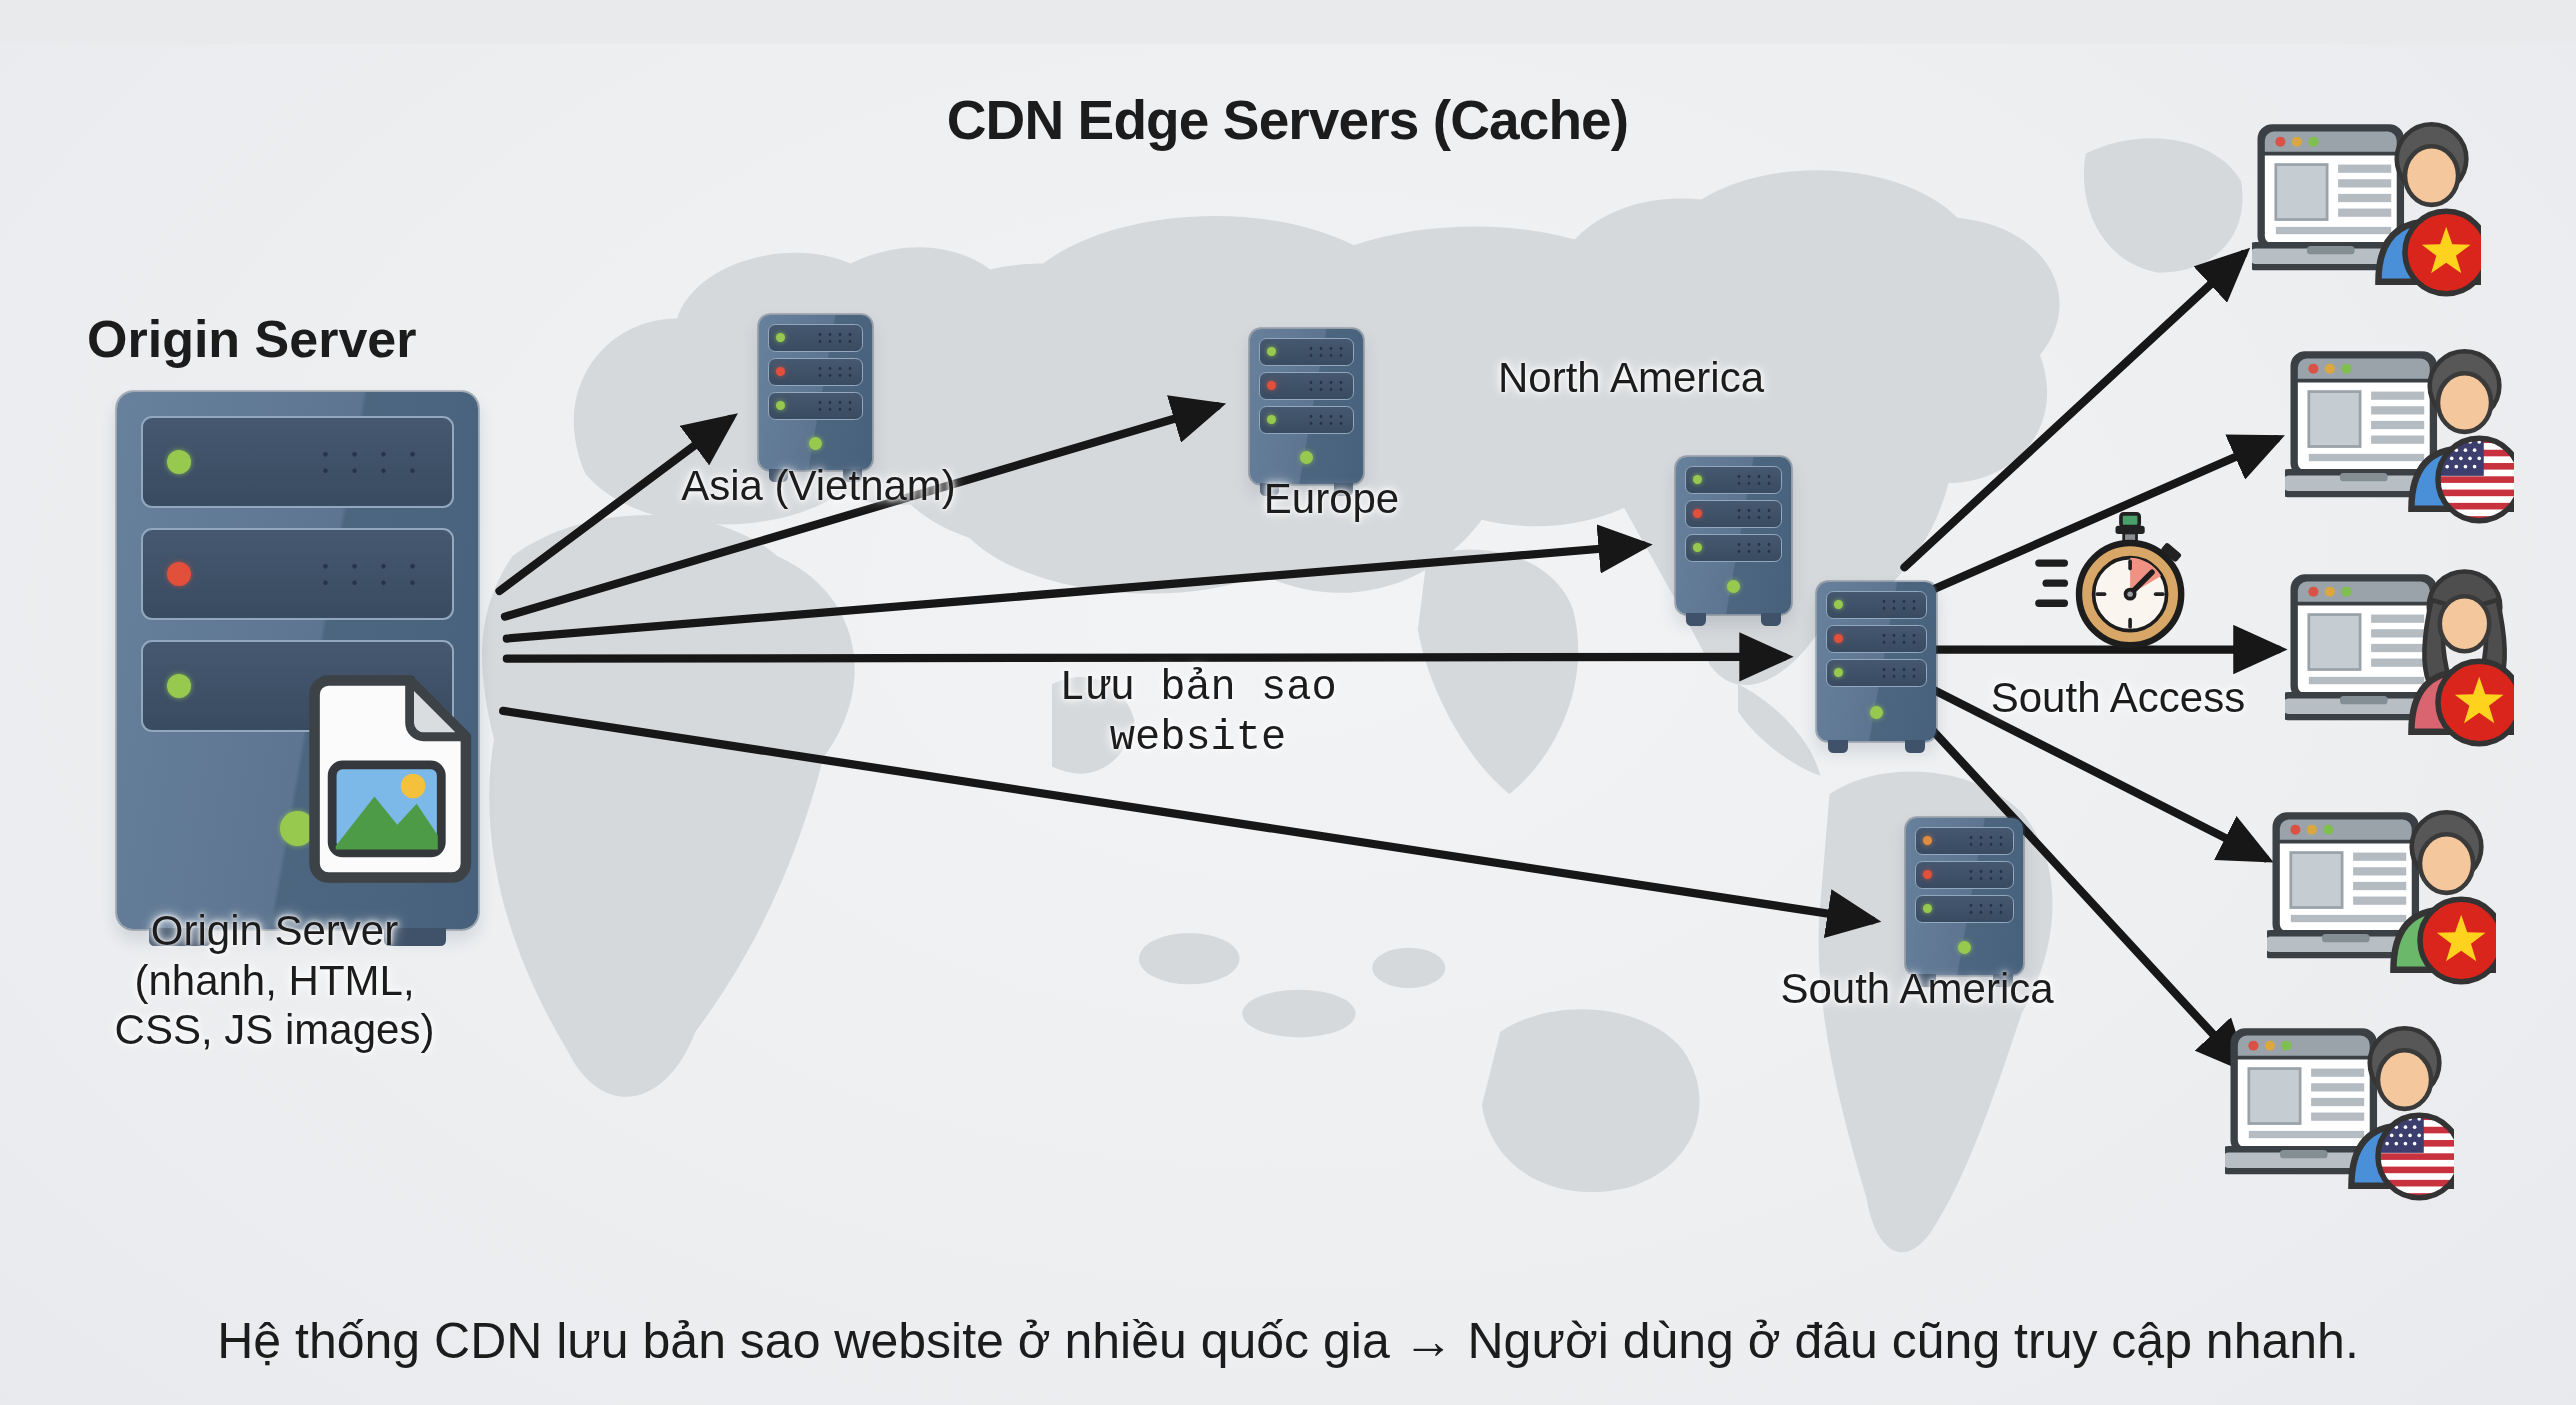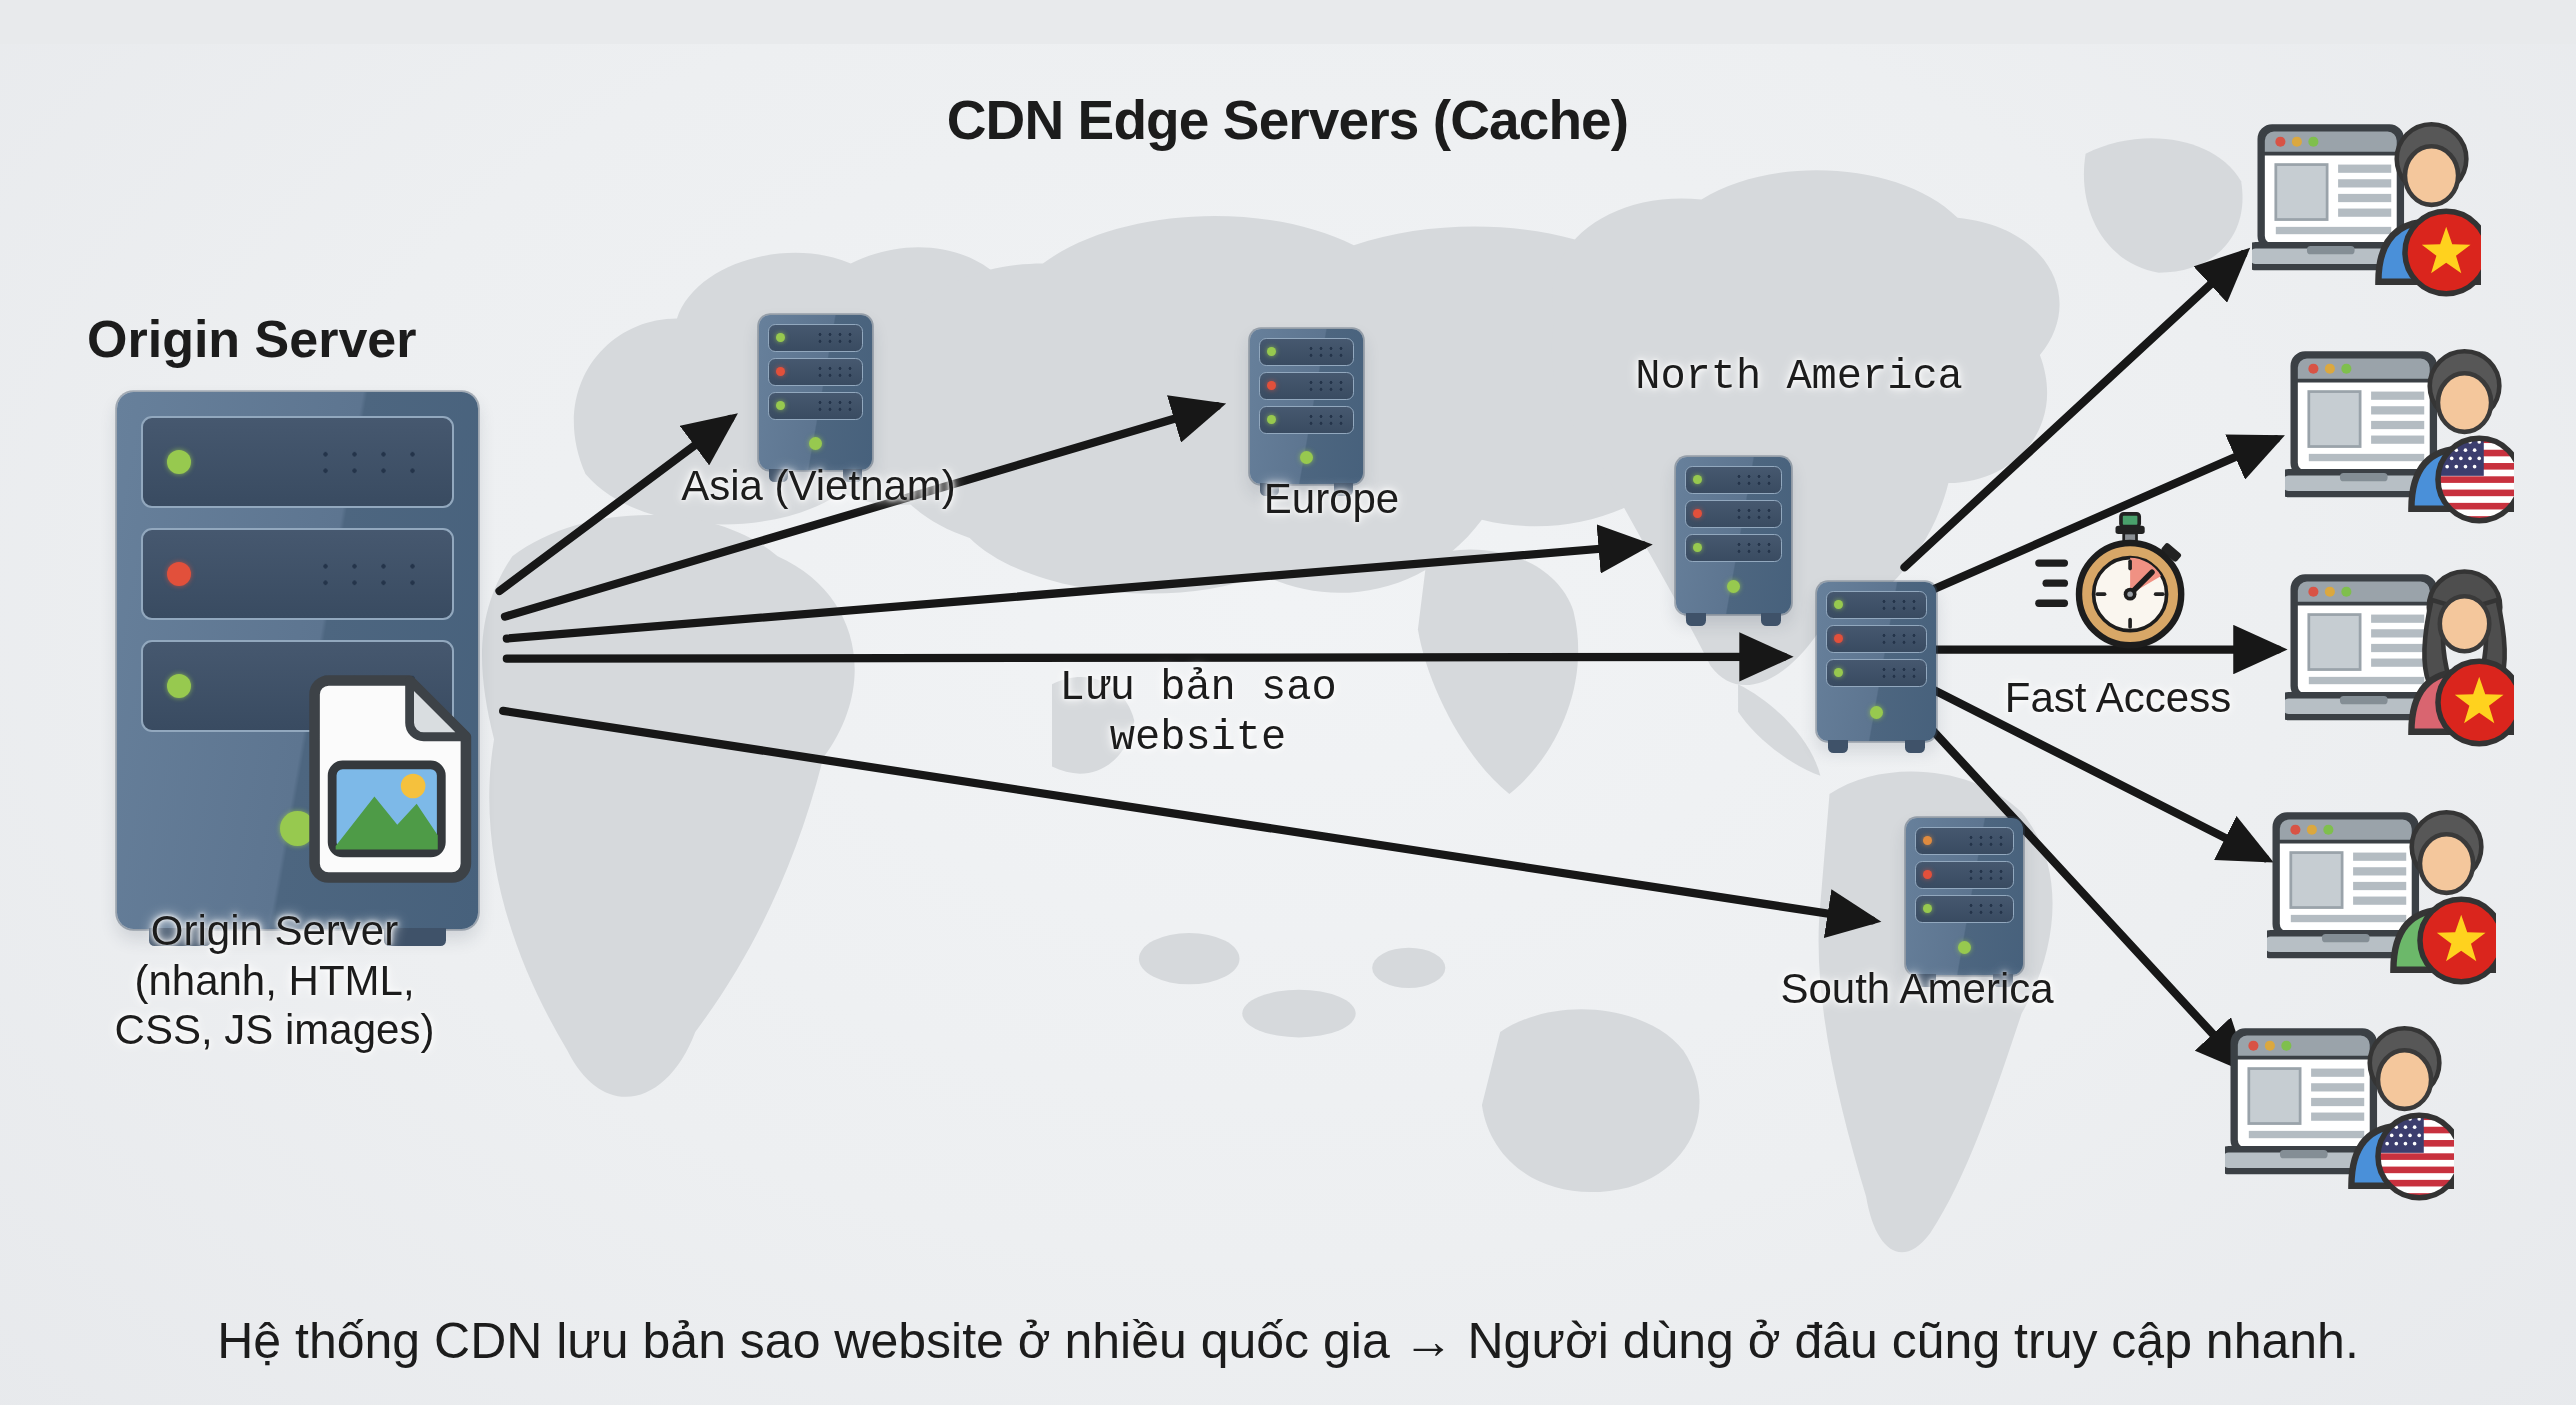--- a/index.html
+++ b/index.html
@@ -12,21 +12,21 @@
   svg.layer{position:absolute;left:0;top:0;width:2576px;height:1405px;}
 
   
   .title{left:693px;top:44px;width:1189px;text-align:center;font-size:55px;font-weight:bold;letter-spacing:-0.9px;}
   .origin-heading{left:87px;top:265px;width:421px;font-size:52px;font-weight:bold;}
   .label{font-size:42px;line-height:1.18;text-align:center;
          text-shadow:0 0 12.8px #fff,0 0 7.3px #fff,0 0 3.7px rgba(255,255,255,.9);}
   .origin-caption{left:64px;top:862px;width:421px;font-size:42px;}
   .asia-label{left:640px;top:417px;width:357px;text-align:center;}
   .europe-label{left:1208px;top:430px;width:247px;}
-  .na-label{left:1625px;top:309px;width:348px;font-family:Liberation Mono, monospace;}
+  .na-label{left:1457px;top:309px;width:348px;}
   .sa-label{left:1743px;top:920px;width:348px;text-align:center;}
   .copy-label{left:983px;top:620px;width:430px;font-family:Liberation Mono, monospace;}
   .fast-label{left:1967px;top:629px;width:302px;}
   .footer{left:0;top:1268px;width:2576px;text-align:center;font-size:50px;}
 
   
   .tower{position:absolute;display:flex;flex-direction:column;border-radius:11px;
     background:linear-gradient(100deg,#6b829c 0,#67809b 0%,#5d7590 54%,#4d6680 55%,#47617c 100%);
     box-shadow:0 0 0 1.8px rgba(58,74,94,.4),0 9.1px 16.5px rgba(40,55,75,.15);}
   .tower::before,.tower::after{content:"";position:absolute;height:12.8px;width:17%;
@@ -301,21 +301,21 @@
       </div>
   </div>
 
   <div class="abs label asia-label">Asia (Vietnam)</div>
   <div class="abs label europe-label">Europe</div>
   <div class="abs label na-label">
     <div>North America</div>
   </div>
   <div class="abs label sa-label">South America</div>
   <div class="abs label copy-label">Lưu bản sao website</div>
-  <div class="abs label fast-label">Fast Access</div>
+  <div class="abs label fast-label">South Access</div>
 
   <svg class="abs stopwatch" viewBox="0 0 180 160">
     <g fill="#1e1e1e">
       <rect x="2" y="52" width="36" height="8" rx="4"></rect>
       <rect x="10" y="74" width="28" height="8" rx="4"></rect>
       <rect x="2" y="96" width="36" height="8" rx="4"></rect>
     </g>
     <rect x="96" y="2" width="20" height="14" rx="3" fill="#49a06b" stroke="#222" stroke-width="4"></rect>
     <rect x="90" y="15" width="32" height="9" rx="3" fill="#222"></rect>
     <rect x="99" y="23" width="14" height="10" fill="#8a8f94" stroke="#222" stroke-width="3"></rect>

